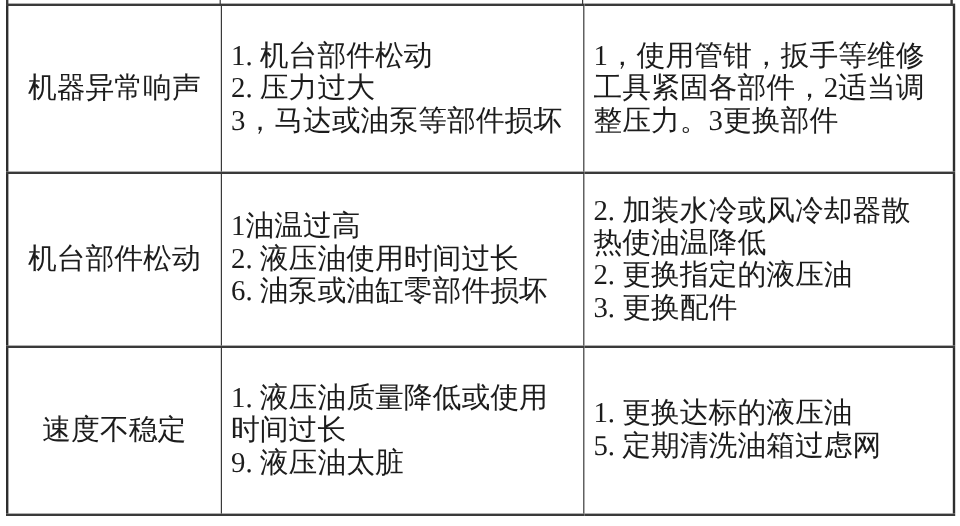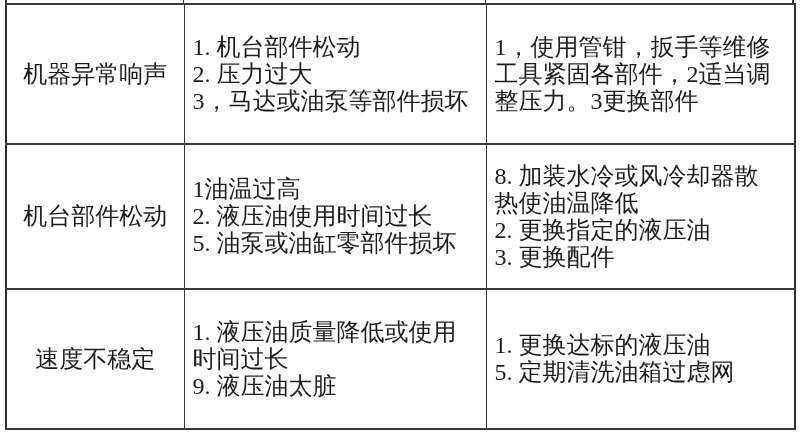--- a/index.html
+++ b/index.html
@@ -99,24 +99,24 @@
           <div class="line">1，使用管钳，扳手等维修工具紧固各部件，2适当调整压力。3更换部件</div>
         </td>
       </tr>
       <tr class="r2">
         <td class="sym">
           <div class="line">机台部件松动</div>
         </td>
         <td class="causes">
           <div class="line">1油温过高</div>
           <div class="line">2. 液压油使用时间过长</div>
-          <div class="line">5. 油泵或油缸零部件损坏</div>
+          <div class="line">6. 油泵或油缸零部件损坏</div>
         </td>
         <td class="sol">
-          <div class="line">8. 加装水冷或风冷却器散热使油温降低</div>
+          <div class="line">2. 加装水冷或风冷却器散热使油温降低</div>
           <div class="line">2. 更换指定的液压油</div>
           <div class="line">3. 更换配件</div>
         </td>
       </tr>
       <tr class="r3">
         <td class="sym">
           <div class="line">速度不稳定</div>
         </td>
         <td class="causes">
           <div class="line">1. 液压油质量降低或使用时间过长</div>

